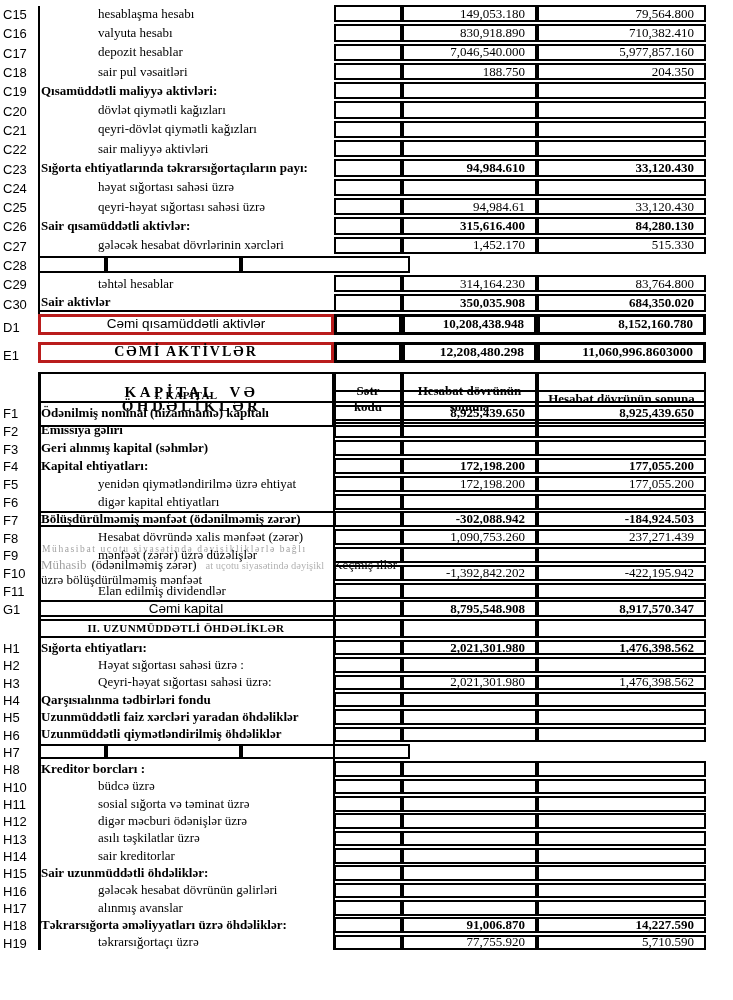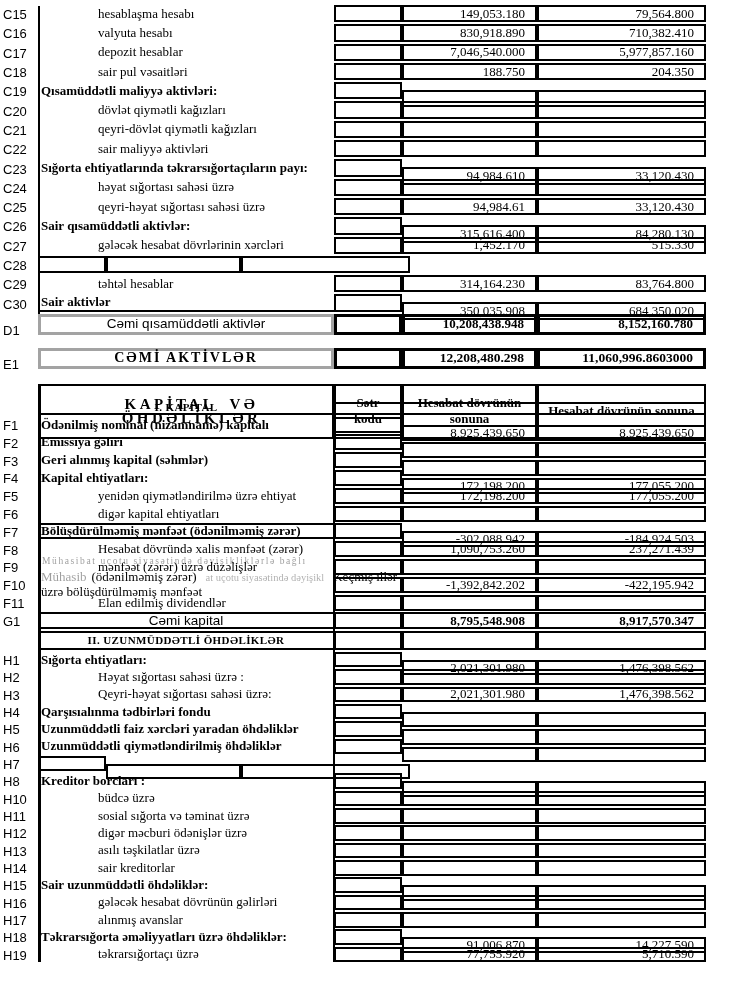--- a/index.html
+++ b/index.html
@@ -28,36 +28,36 @@
   .val2{flex:0 0 169px;}
   .gridcell{border:2px solid #000;}
 
   
   .t1 .row{height:19.3px;}       .t1 .cell{height:17.3px;}
   .t2 .row{height:17.8px;}       .t2 .cell{height:16px;}
   .t2 .row.hrow{height:17.35px;} .t2 .row.hrow .cell{height:15.6px;}
   .t2 .row.sec1{height:15px;}    .t2 .row.sec1 .cell{height:13.5px;}
   .t2 .row.sec2{height:21px;}    .t2 .row.sec2 .cell{height:19px;}
   .t2 .row.total{height:18.5px;} .t2 .row.total .cell{height:17px;}
-  .t1 .row.total,.t1 .row.grand{height:34px;}
+  .t1 .row.total,.t1 .row.grand{height:28px;}
   .t1 .row.total .cell,.t1 .row.grand .cell{height:21px;}
 
   
   .group .desc{font-weight:bold;}
-  .group .val{font-weight:normal;margin-top:8px;}
+  .group .val{font-weight:bold;}
   .section .desc{align-items:center;justify-content:center;font-weight:bold;font-size:11px;letter-spacing:.4px;padding-left:0;}
   .total .desc{align-items:center;justify-content:center;font-family:"Liberation Sans",sans-serif;font-size:13.5px;padding-left:0;}
   .total .val{font-weight:bold;}
   .grand .desc{align-items:center;justify-content:center;font-weight:bold;font-size:14px;letter-spacing:2px;padding-left:0;}
   .grand .val{font-weight:bold;font-size:13.5px;}
 
   
   .desc.rt{border-top:2px solid #000;}
   .desc.rb{border-bottom:2px solid #000;}
-  .t1 .total .desc,.t1 .grand .desc{border:3px solid #a3a3a3;}
+  .t1 .total .desc,.t1 .grand .desc{border:3px solid #b91c1c;}
   .t1 .total .gridcell,.t1 .grand .gridcell{border-width:3px;}
   .t1 .total .val,.t1 .grand .val{font-weight:bold;}
   .t2 .total .desc{border-top:2px solid #000;border-bottom:2px solid #000;}
 
   
   .header-row{height:55px;}
   .header-row .cell{height:55px;display:flex;align-items:center;justify-content:center;text-align:center;
                     font-weight:bold;border:2px solid #000;}
   .header-row .desc{font-size:15px;letter-spacing:3.5px;word-spacing:7px;padding-left:11px;flex-direction:row;}
   .header-row .codecol,.header-row .val1,.header-row .val2{font-size:13px;line-height:16px;padding:0 6px;}

